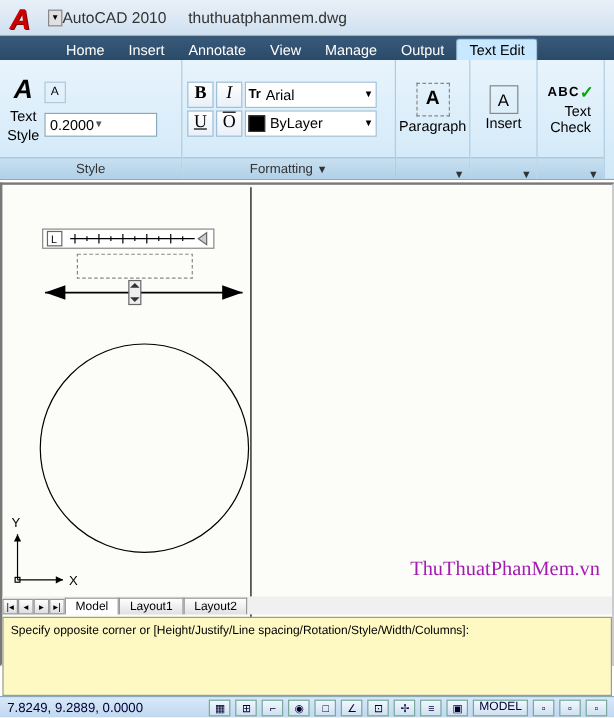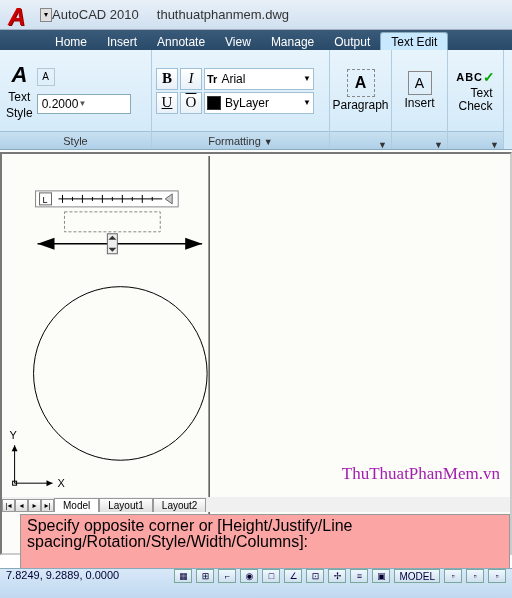--- a/index.html
+++ b/index.html
@@ -51,23 +51,23 @@
   
   .canvas { position: absolute; top: 152px; left: 0; right: 0; bottom: 43px; background: #fcfcf8; border: 2px inset #ccc; }
   .canvas svg { width: 100%; height: 100%; }
   .watermark { position: absolute; right: 10px; top: 310px; font-size: 17px; color: #a21caf; font-family: serif; }
   
   .layout-tabs { position: absolute; bottom: 86px; left: 2px; right: 2px; height: 15px; display: flex; align-items: flex-end; background: #f0f0f0; font-size: 10px; }
   .nav-btn { width: 13px; height: 13px; border: 1px solid #999; background: linear-gradient(#fff,#ddd); display: flex; align-items: center; justify-content: center; font-size: 8px; }
   .lt { padding: 1px 8px; border: 1px solid #999; background: linear-gradient(#fff,#e0e0e0); border-bottom: none; cursor: pointer; }
   .lt.active { background: #fff; font-weight: normal; }
   
-  .cmdline { position: absolute; bottom: 18px; left: 20px; right: 2px; height: 66px; background: #fca5a5; border: 1px solid #999; padding: 3px 6px; font-family: "Consolas", monospace; font-size: 16px; color: #000; line-height: 16px; overflow: hidden; }
-  
-  .status { position: absolute; bottom: 0; left: 0; right: 0; height: 30px; background: linear-gradient(#d8e8f8, #c0d8f0); display: flex; padding: 0 6px; font-size: 11px; color: #003; gap: 4px; border-top: 1px solid #8ab; }
+  .cmdline { position: absolute; bottom: 18px; left: 2px; right: 2px; height: 66px; background: #fef9c3; border: 1px solid #999; padding: 3px 6px; font-family: "Consolas", monospace; font-size: 10px; color: #000; line-height: 16px; overflow: hidden; }
+  
+  .status { position: absolute; bottom: 0; left: 0; right: 0; height: 18px; background: linear-gradient(#d8e8f8, #c0d8f0); display: flex; align-items: center; padding: 0 6px; font-size: 11px; color: #003; gap: 4px; border-top: 1px solid #8ab; }
   .status .coords { flex: 0 0 auto; }
   .status .spacer { flex: 1; }
   .status .sb { width: 18px; height: 14px; border: 1px solid #7a9; background: linear-gradient(#f0f8ff,#d0e0f0); font-size: 9px; display: flex; align-items: center; justify-content: center; }
   .status .model { padding: 0 4px; height: 14px; border: 1px solid #7a9; background: linear-gradient(#f0f8ff,#d0e0f0); font-size: 10px; display: flex; align-items: center; }
 </style>
 </head>
 <body>
 
 <div class="title-bar">
   <div class="app-logo"><span class="logo-a">A</span></div>

